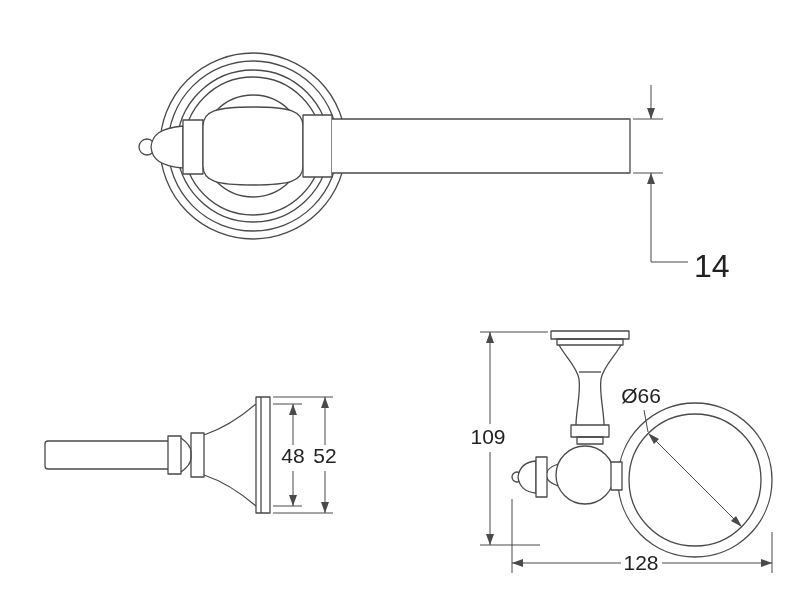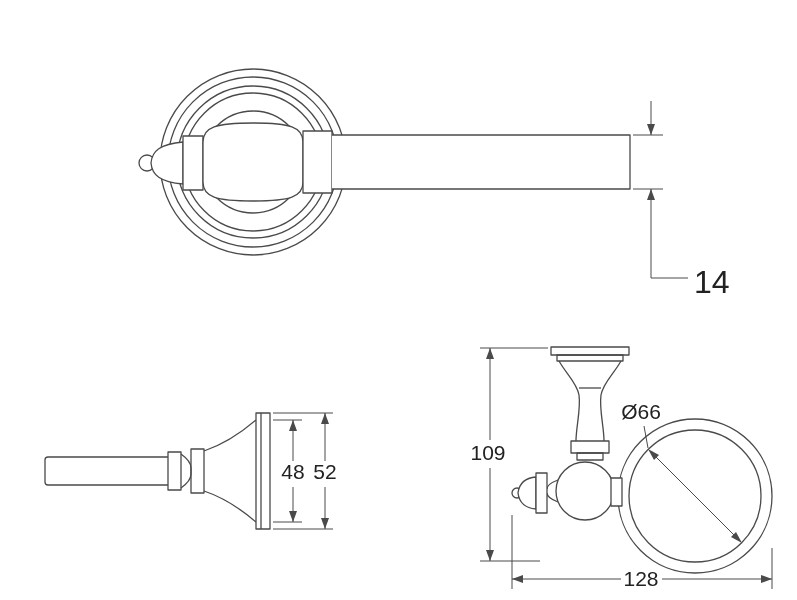--- a/index.html
+++ b/index.html
@@ -1,18 +1,18 @@
 <!DOCTYPE html>
 <html style="--line: #4a4a4a; --text: #222222;"><head>
 <meta charset="utf-8">
 <style>
   :root { --line:#4a4a4a; --text:#222222; }
   * { box-sizing: border-box; }
   body { margin:0; background:#ffffff; font-family:"Liberation Sans", sans-serif; }
-  .canvas { position:relative; width:797px; height:580px; background:#ffffff; overflow:hidden;margin-top:16px; }
+  .canvas { position:relative; width:797px; height:580px; background:#ffffff; overflow:hidden; }
   svg { display:block; }
   .ln    { stroke:var(--line); stroke-width:1.3; fill:none; stroke-linejoin:round; }
   .shape { stroke:var(--line); stroke-width:1.3; fill:#ffffff; stroke-linejoin:round; }
   .dim   { stroke:var(--line); stroke-width:1;   fill:none; }
   .arw   { fill:var(--line); stroke:none; }
   .t     { font-family:"Liberation Sans", sans-serif; font-size:21px; fill:var(--text); }
   .t-lg  { font-family:"Liberation Sans", sans-serif; font-size:32px; fill:var(--text); }
 </style>
 </head>
 <body>

